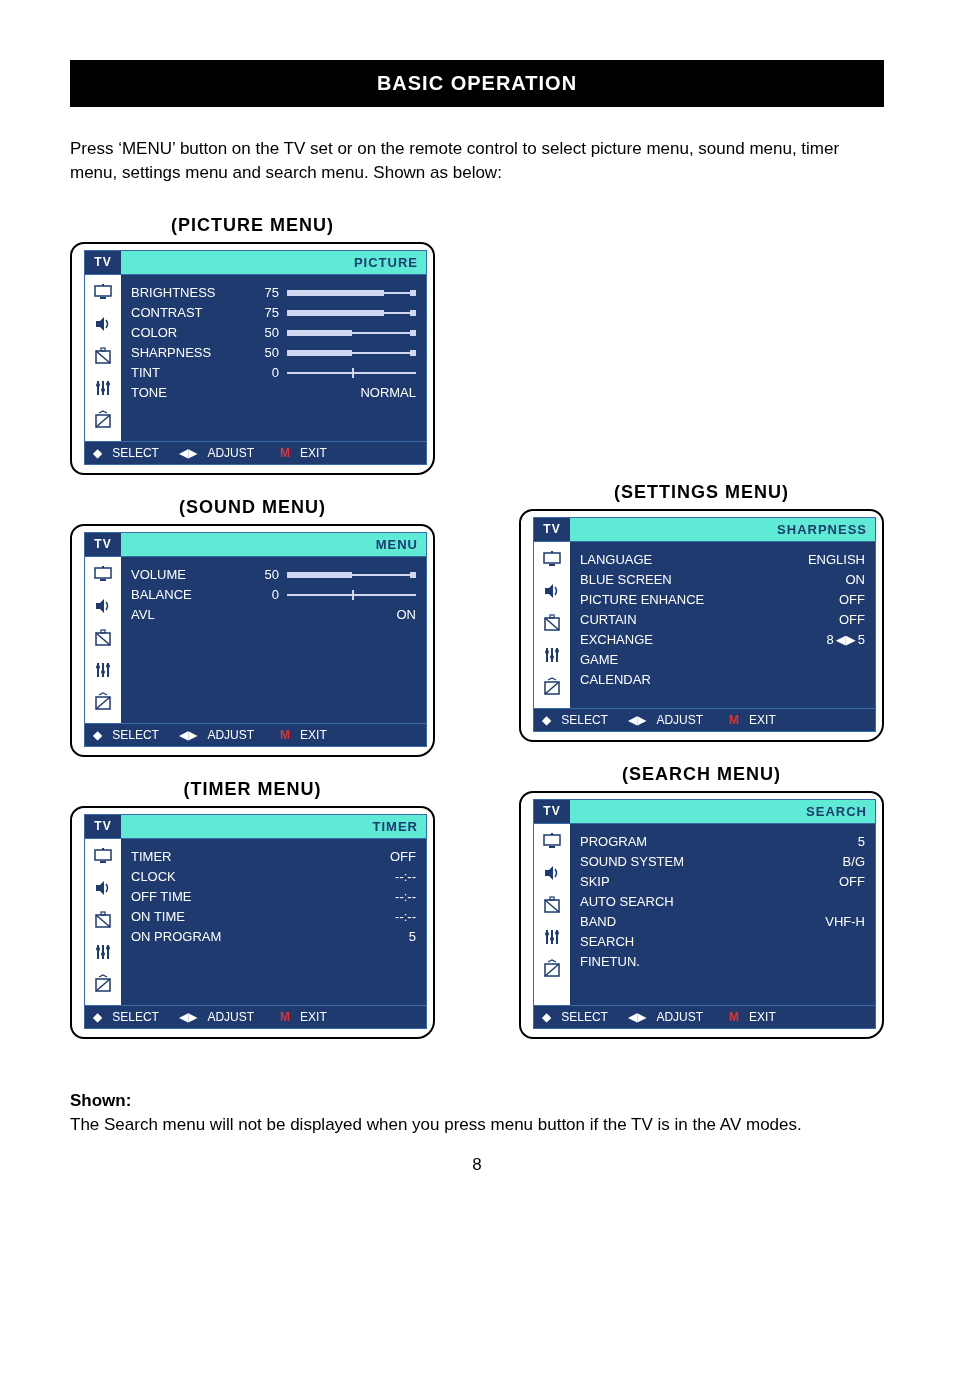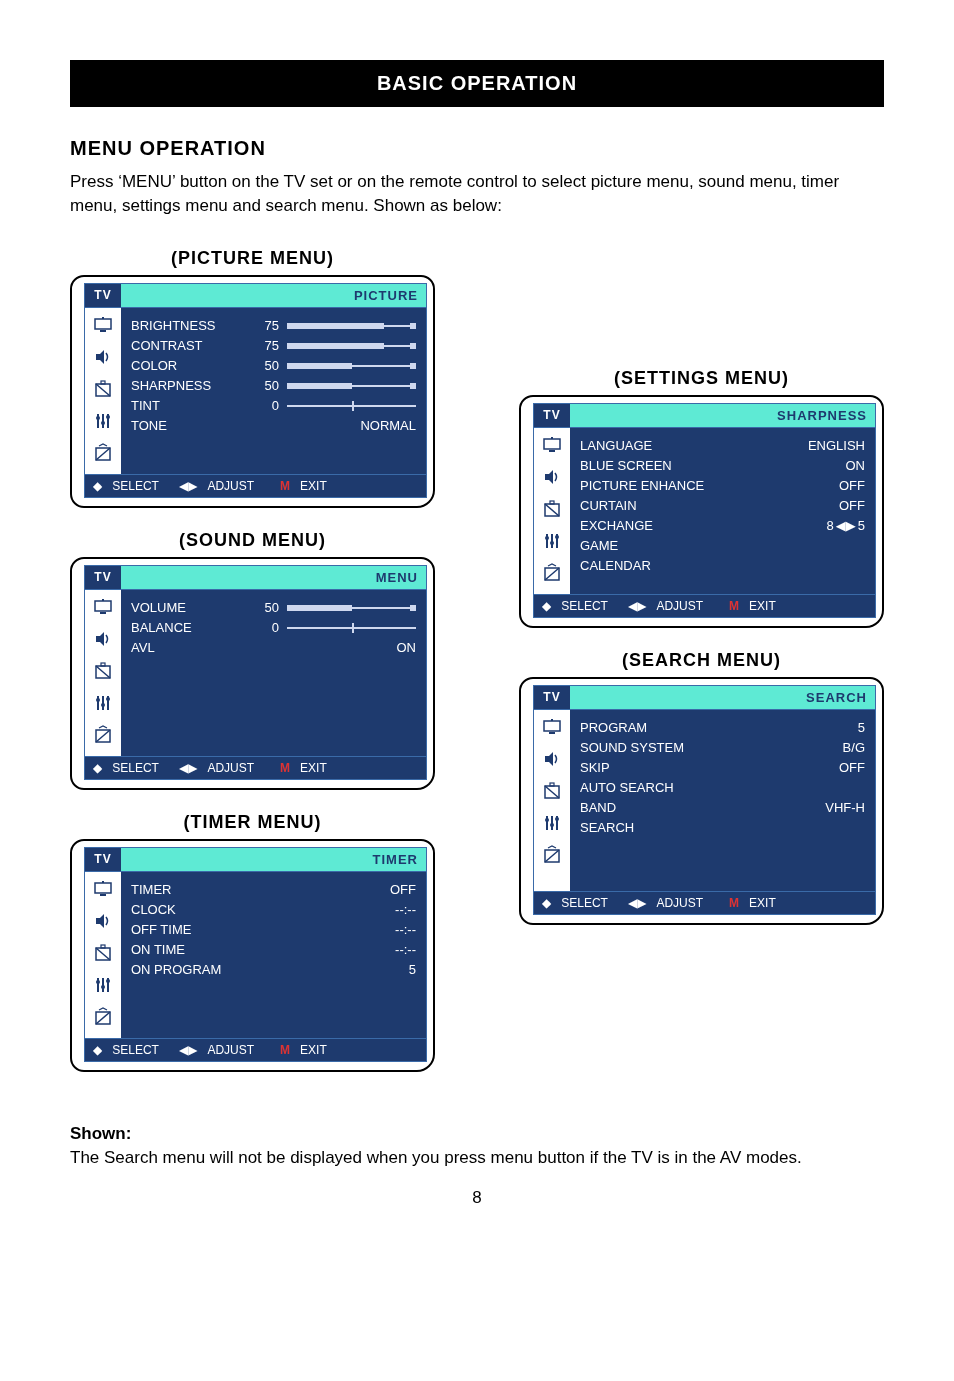--- a/index.html
+++ b/index.html
@@ -31,20 +31,21 @@
     margin-bottom: 10px;
   }
   .intro {
     font-size: 17px;
     margin-bottom: 20px;
     line-height: 1.4;
   }
   .columns {
     display: flex;
     gap: 84px;
+    align-items: flex-end;
   }
   .col {
     flex: 1;
     min-width: 0;
   }
   .col.right { margin-top: 120px; }
   .menu-caption {
     text-align: center;
     font-weight: bold;
     letter-spacing: 1px;
@@ -169,21 +170,20 @@
   .arrow-swap {
     display:inline-flex; align-items:center; gap:2px;
   }
 </style>
 </head>
 <body>
 
 <div class="page">
   <div class="titlebar">BASIC OPERATION</div>
 
-  <div class="section-title">MENU OPERATION</div>
   <div class="intro">Press ‘MENU’ button on the TV set or on the remote control to select picture menu, sound menu, timer menu, settings menu and search menu. Shown as below:</div>
 
   <div class="columns">
     <div class="col">
 
       <div class="menu-caption">(PICTURE MENU)</div>
       <div class="osd-frame">
         <div class="osd">
           <div class="osd-header">
             <div class="tv">TV</div>
@@ -613,20 +613,23 @@
               <div class="row">
                   <span class="label">AUTO SEARCH</span>
                 </div>
               <div class="row">
                   <span class="label">BAND</span>
                   <span class="valr">VHF-H</span>
                 </div>
               <div class="row">
                   <span class="label">SEARCH</span>
                 </div>
+              <div class="row">
+                  <span class="label">FINETUN.</span>
+                </div>
             </div>
           </div>
           <div class="osd-footer">
             <span class="sym">◆</span>
             <span class="lab">SELECT</span>
             <span class="sym">◀▶</span>
             <span class="lab">ADJUST</span>
             <span class="m">M</span>
             <span class="lab">EXIT</span>
           </div>

